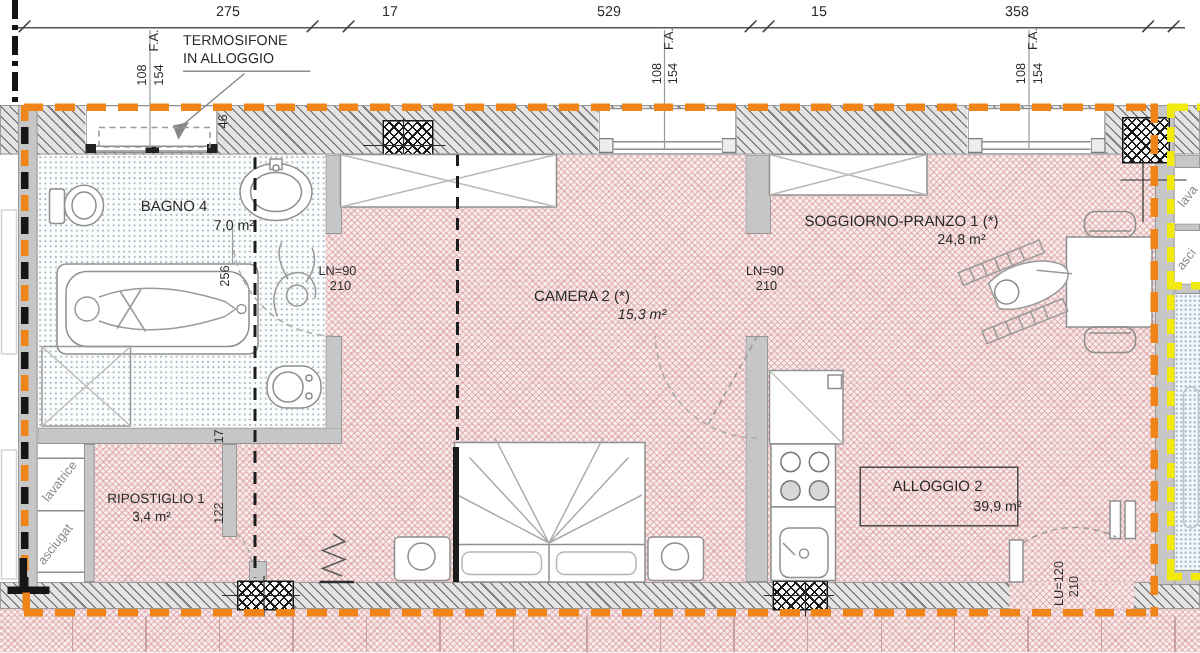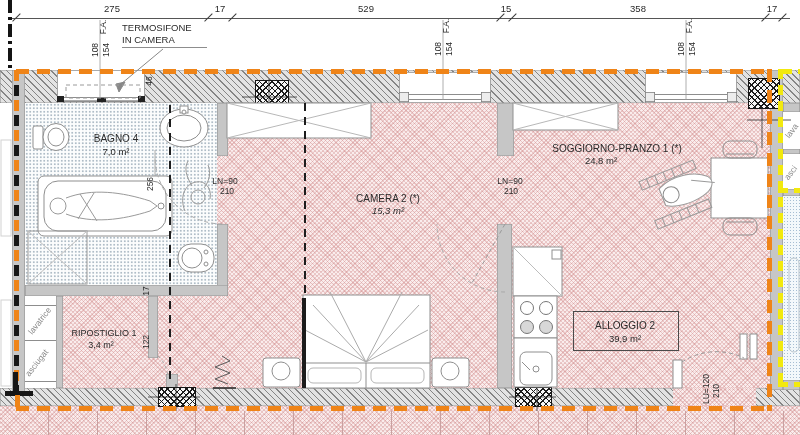--- a/index.html
+++ b/index.html
@@ -39,21 +39,21 @@
   .dashdotV{background:repeating-linear-gradient(180deg,#141414 0 13px, transparent 13px 17px,
            #141414 17px 20px, transparent 20px 24px);}
   .blkdashV{background:repeating-linear-gradient(180deg,#1d1d1d 0 8px, transparent 8px 14px);}
   .thinline{background:#8d8d8d;}
   .tick{width:11px;height:1.2px;background:#3c3c3c;transform:rotate(-45deg);}
   
   .lbl{position:absolute;transform:translate(-50%,-50%);color:#2a2a2a;white-space:nowrap;
        text-align:center;font-size:10px;line-height:11px;}
   .r90{transform:translate(-50%,-50%) rotate(-90deg);}
   .r52{transform:translate(-50%,-50%) rotate(-52deg);}
-  .s85{font-size:8.5px;} .s9{font-size:9px;} .s95{font-size:9.5px;}
+  .s85{font-size:8.5px;} .s9{font-size:9px;} .s95{font-size:9.5px;margin-left:40px;}
   .gray{color:#8a8a8a;}
   .box{border:1px solid #4a4a4a;background:transparent;}
 </style>
 </head>
 <body>
 
 <div id="plan" style="--org:#ef8418;--yel:#f2e90e;">
 
   <div class="abs pinkfloor" style="left:25px;top:103px;width:745px;height:285px;"></div>
   <div class="abs dotfloor" style="left:25px;top:103px;width:192px;height:184px;"></div>
@@ -312,34 +312,34 @@
   <div class="lbl r90 s85" style="left:103px;top:27px;">F.A.</div>
   <div class="lbl r90 s85" style="left:438px;top:49px;">108</div>
   <div class="lbl r90 s85" style="left:449px;top:49px;">154</div>
   <div class="lbl r90 s85" style="left:446px;top:26px;">F.A.</div>
   <div class="lbl r90 s85" style="left:681px;top:49px;">108</div>
   <div class="lbl r90 s85" style="left:692px;top:49px;">154</div>
   <div class="lbl r90 s85" style="left:689px;top:26px;">F.A.</div>
 
   <div class="abs" style="left:122px;top:22px;font-size:9.5px;line-height:12px;color:#2a2a2a;">
     <div>TERMOSIFONE</div>
-    <div>IN CAMERA</div>
+    <div>IN ALLOGGIO</div>
   </div>
   <div class="abs thinline" style="left:122px;top:47px;width:85px;height:1px;"></div>
 
   <div class="lbl r90 s85" style="left:149px;top:81px;">46</div>
   <div class="lbl r90 s85" style="left:150px;top:184px;">256</div>
   <div class="lbl r90 s85" style="left:146px;top:291px;">17</div>
   <div class="lbl r90 s85" style="left:146px;top:342px;">122</div>
 
   <div class="lbl" style="left:116px;top:138px;">BAGNO 4</div>
   <div class="lbl s95" style="left:116px;top:151px;">7,0 m²</div>
   <div class="lbl" style="left:388px;top:198px;">CAMERA 2 (*)</div>
   <div class="lbl s95" style="left:388px;top:210px;font-style:italic;">15,3 m²</div>
-  <div class="lbl" style="left:601px;top:148px;margin-left:16px;">SOGGIORNO-PRANZO 1 (*)</div>
+  <div class="lbl" style="left:601px;top:148px;">SOGGIORNO-PRANZO 1 (*)</div>
   <div class="lbl s95" style="left:601px;top:160px;">24,8 m²</div>
   <div class="lbl s9" style="left:104px;top:333px;">RIPOSTIGLIO 1</div>
   <div class="lbl s9" style="left:101px;top:345px;">3,4 m²</div>
 
   <div class="abs box" style="left:573px;top:311px;width:104px;height:38px;"></div>
   <div class="lbl" style="left:625px;top:325px;">ALLOGGIO 2</div>
   <div class="lbl s95" style="left:625px;top:338px;">39,9 m²</div>
 
   <div class="lbl s85" style="left:225px;top:181px;">LN=90</div>
   <div class="lbl s85" style="left:227px;top:191px;">210</div>

